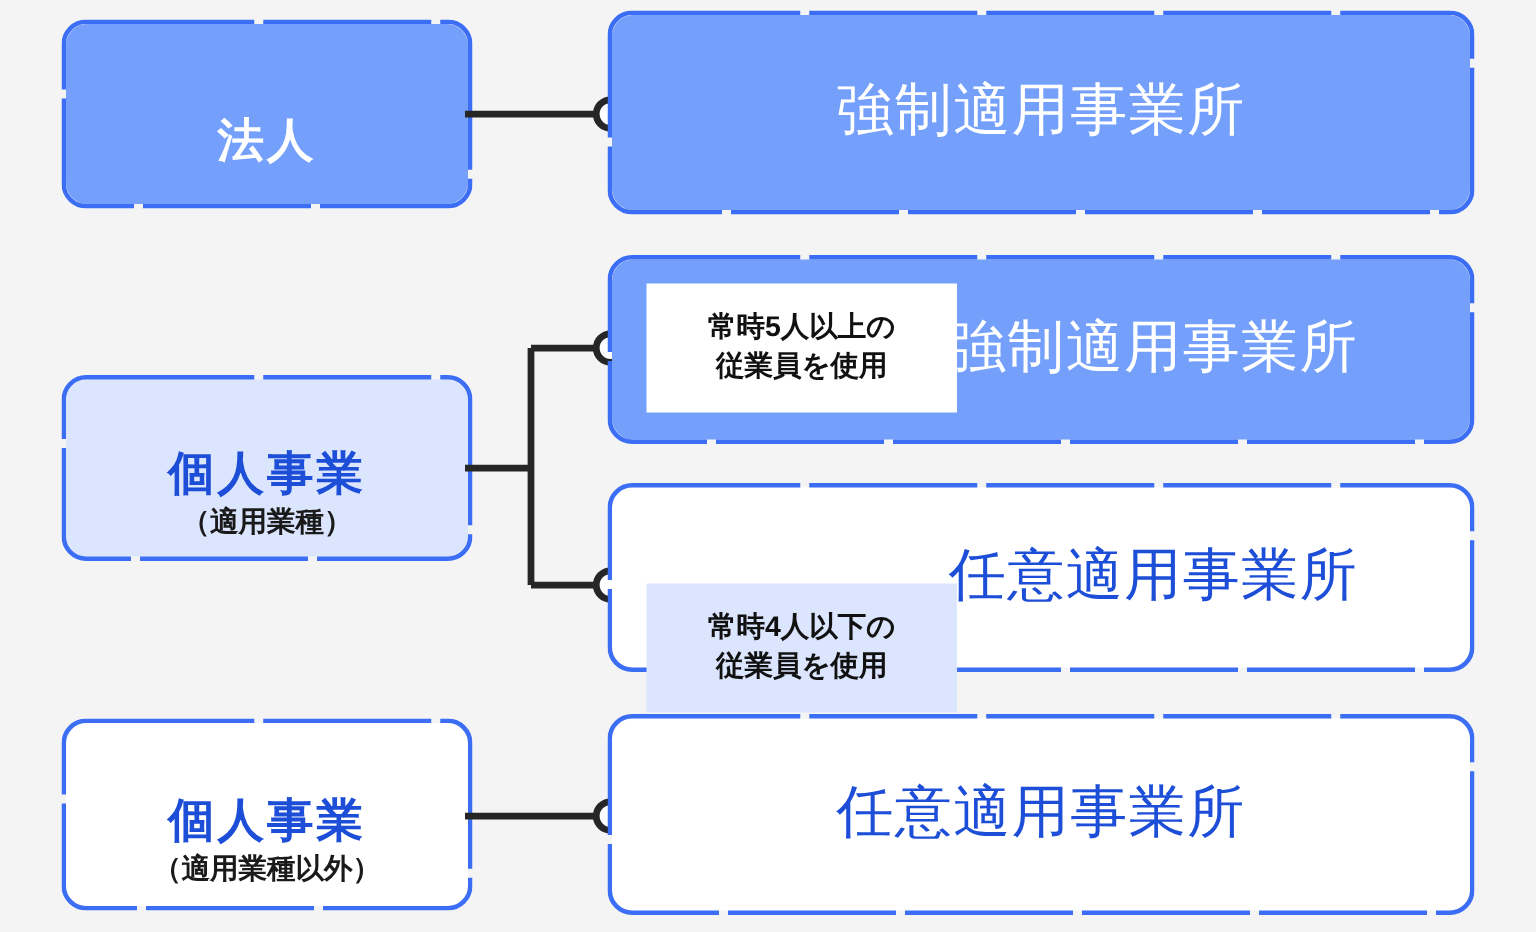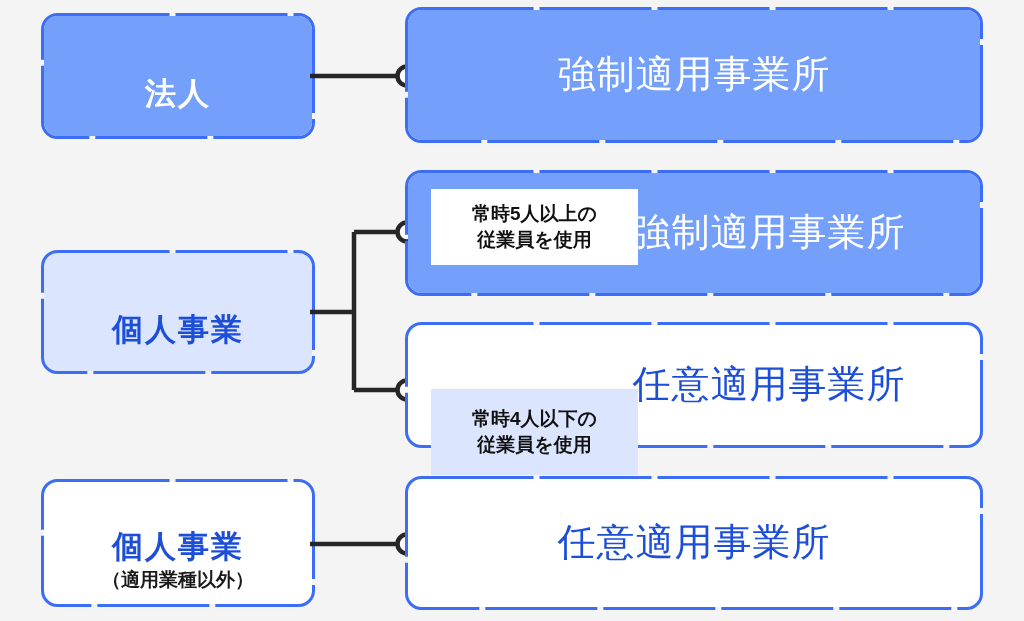--- a/index.html
+++ b/index.html
@@ -139,37 +139,38 @@
     </svg>
     <div class="title-md t-white">強制適用事業所</div>
   </div>
 
   <div class="node fill-lblue" style="left:44px; top:253px; width:268px; height:118px;">
     <svg class="dashframe" viewBox="0 0 274 124" preserveAspectRatio="none">
       <rect x="1.5" y="1.5" width="271" height="121" rx="15" ry="15"></rect>
     </svg>
     <div class="label-stack">
       <div class="title-lg t-blue">個人事業</div>
+      <div class="sub-sm t-dark">（適用業種）</div>
     </div>
   </div>
 
   <svg class="conn" style="left:306px; top:210px; width:118px; height:210px;" viewBox="0 0 118 210">
     <path d="M 4 102 L 48 102"></path>
     <path d="M 48 22 L 48 180"></path>
     <path d="M 48 22 L 92 22"></path>
     <path d="M 48 180 L 92 180"></path>
     <circle class="knob" cx="101" cy="22" r="9.5"></circle>
     <circle class="knob" cx="101" cy="180" r="9.5"></circle>
   </svg>
 
   <div class="node fill-blue" style="left:408px; top:173px; width:572px; height:120px;">
     <svg class="dashframe" viewBox="0 0 578 126" preserveAspectRatio="none">
       <rect x="1.5" y="1.5" width="575" height="123" rx="15" ry="15"></rect>
     </svg>
-    <div class="cond-label cond-white" style="left:23px; top:16px; width:207px; height:76px;">
+    <div class="cond-label cond-white" style="left:23px; top:16px; width:207px; height:86px;">
       <span>常時5人以上の</span>
       <span>従業員を使用</span>
     </div>
     <div class="title-md t-white" style="margin-left:150px;">強制適用事業所</div>
   </div>
 
   <div class="node fill-white" style="left:408px; top:325px; width:572px; height:120px;">
     <svg class="dashframe" viewBox="0 0 578 126" preserveAspectRatio="none">
       <rect x="1.5" y="1.5" width="575" height="123" rx="15" ry="15"></rect>
     </svg>

